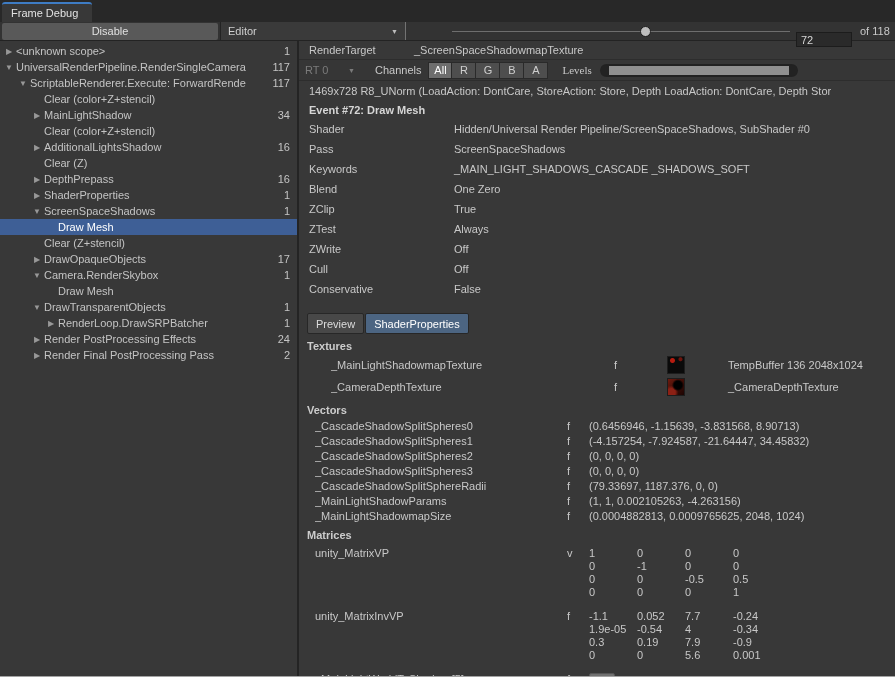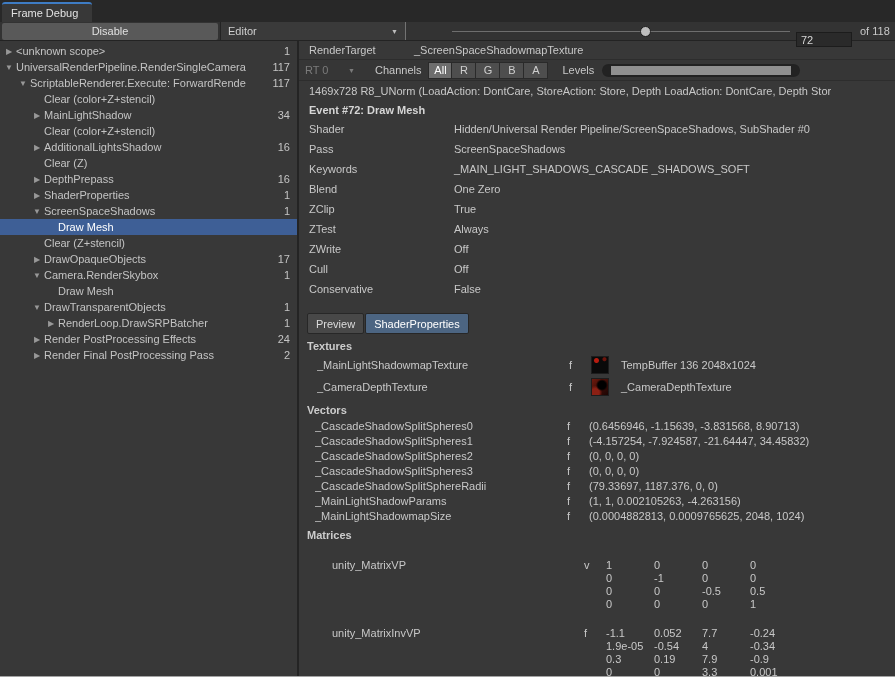--- a/index.html
+++ b/index.html
@@ -65,57 +65,57 @@
   .rt-dd { width:56px; color:#7b7b7b; display:flex; align-items:center; justify-content:space-between; padding-right:6px; }
   .rt-dd .dd-arrow { color:#7b7b7b; }
   .channels-label { margin:0 7px 0 14px; color:#c8c8c8; }
   .seg { display:flex; }
   .seg .seg-btn {
     min-width:24px; height:17px; background:#4e4e4e; border:1px solid #2a2a2a; border-left-width:0;
     color:#cfcfcf; font-family:"Liberation Sans",sans-serif; font-size:11px; line-height:15px; text-align:center;
   }
   .seg .seg-btn:first-child { border-left-width:1px; }
   .seg .seg-btn.on { background:#6e6e6e; color:#ffffff; }
-  .levels-label { margin:0 8px 0 14px; }
+  .levels-label { margin:0 8px 0 14px;font-family:Liberation Serif, serif; }
   .range { width:198px; height:13px; background:#222222; border-radius:7px; position:relative; }
   .range .fill { position:absolute; left:9px; right:9px; top:2px; bottom:2px; background:#909090; }
   .range .handle { position:absolute; top:1px; bottom:1px; width:8px; background:#222222; border-radius:4px; }
   .range .h-min { left:1px; } .range .h-max { right:1px; }
   .fmt-row { height:20px; line-height:20px; padding-left:10px; white-space:nowrap; overflow:hidden; color:#c8c8c8; }
   .event-title { font-weight:bold; color:#d6d6d6; padding:3px 0 3px 10px; }
   .props { }
   .props .kv-row { height:20px; }
   
   .tabs { display:flex; margin:14px 0 0 8px; }
   .tab-btn {
     height:21px; padding:0 8px; line-height:20px; background:#484848;
     border:1px solid #272727; border-radius:2px; color:#dcdcdc; margin-right:1px;
   }
   .tab-btn.active { background:var(--tab-selected,#4c6582); color:#ffffff; }
   
   .section-title { font-weight:bold; color:#cccccc; padding:6px 0 2px 8px; }
-  .tex-row { height:22px; display:flex; align-items:center; padding-left:18px; white-space:nowrap; }
+  .tex-row { height:22px; display:flex; align-items:center; padding-left:32px; white-space:nowrap;gap:31px; }
   .nm { width:252px; flex:none; overflow:hidden; }
   .tcol { width:22px; flex:none; }
   .thumb { width:18px; height:18px; flex:none; margin-right:12px; border:1px solid #1d1d1d; }
   .thumb.shadowmap-thumbnail {
     background-color:#0a0a0a;
     background-image:
       radial-gradient(circle at 28% 22%, #b71c10 0 2px, rgba(0,0,0,0) 3px),
       radial-gradient(circle at 78% 14%, #6e140c 0 1.5px, rgba(0,0,0,0) 2.5px);
   }
   .thumb.depth-thumbnail {
     background-color:#46100a;
     background-image:
       radial-gradient(circle at 62% 38%, #000000 0 4px, rgba(0,0,0,0) 6px),
       radial-gradient(circle at 20% 85%, #8c2014 0 4px, rgba(0,0,0,0) 7px),
       linear-gradient(135deg, #6e1a0e 0%, #3c0d07 55%, #1c0503 100%);
   }
   .vec-row { height:15px; display:flex; align-items:center; padding-left:16px; white-space:nowrap; }
-  .mat-block { display:flex; padding-left:33px; margin-top:16px; margin-bottom:11px; white-space:nowrap; }
+  .mat-block { display:flex; padding-left:16px; margin-top:4px; margin-bottom:11px; white-space:nowrap; }
   .mat-grid { display:grid; grid-template-columns:repeat(4,48px); line-height:13px; }
   .btn-dots {
     width:26px; height:15px; background:#717171; border:1px solid #565656; border-radius:2px;
     color:#f0f0f0; text-align:center; line-height:12px; font-size:10px;
   }
 </style>
 </head>
 <body>
 
 <div class="window">
@@ -417,21 +417,21 @@
               <span>1.9e-05</span>
               <span>-0.54</span>
               <span>4</span>
               <span>-0.34</span>
               <span>0.3</span>
               <span>0.19</span>
               <span>7.9</span>
               <span>-0.9</span>
               <span>0</span>
               <span>0</span>
-              <span>3.3</span>
+              <span>5.6</span>
               <span>0.001</span>
             </div>
           </div>
           <div class="mat-block">
             <span class="nm">_MainLightWorldToShadow [5]</span>
             <span class="tcol">f</span>
             <div class="btn-dots">...</div>
           </div>
         </div>
 

